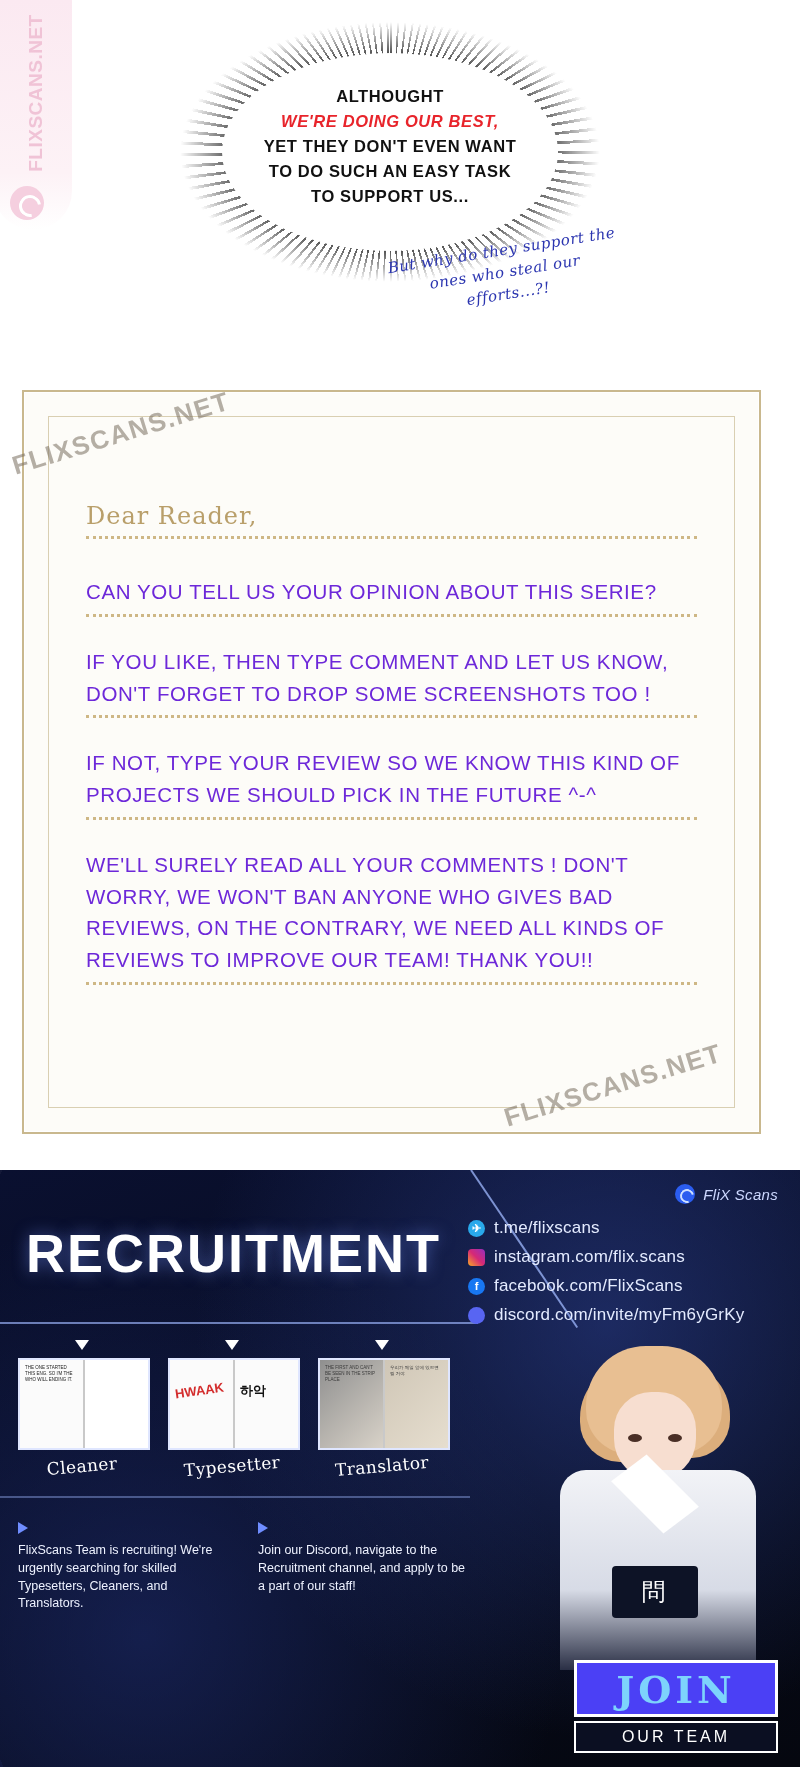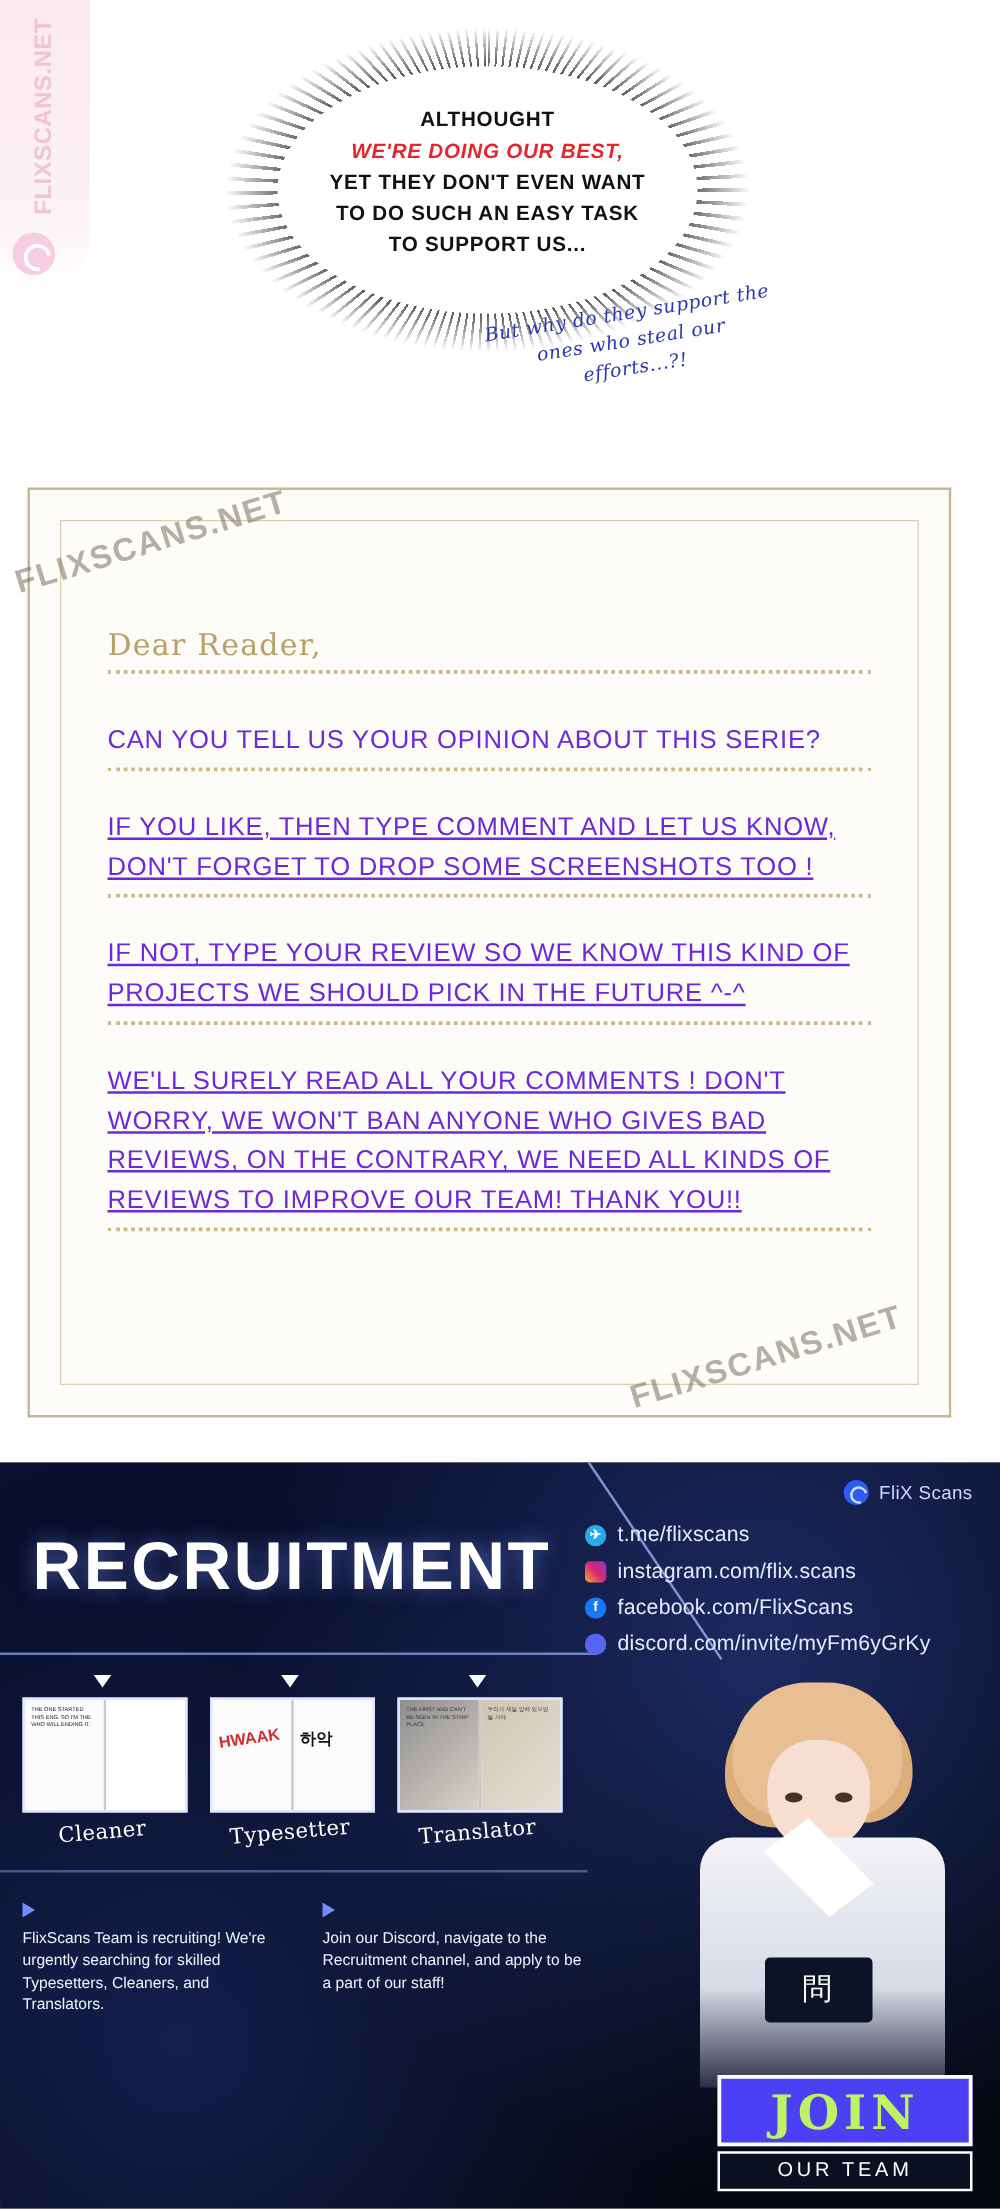--- a/index.html
+++ b/index.html
@@ -178,21 +178,21 @@
     opacity: .85;
     margin: 6px 0 0 0;
   }
   .para {
     margin-top: 34px;
     color: #6d28d9;
     font-size: 20.5px;
     line-height: 1.55;
     letter-spacing: .6px;
   }
-  .para.small-gap { margin-top: 26px; text-decoration: underline; }
+  .para.small-gap { margin-top: 26px; }
 
   .wm-diag {
     position: absolute;
     color: rgba(120,110,95,.55);
     font-weight: bold;
     font-size: 26px;
     letter-spacing: 1.5px;
     white-space: nowrap;
     transform: rotate(-17deg);
     pointer-events: none;
@@ -276,20 +276,21 @@
     display: flex;
     align-items: center;
     justify-content: flex-end;
     gap: 8px;
     margin-bottom: 14px;
   }
   .brand-row .brand-name {
     font-size: 15px;
     color: #cdd8ff;
     letter-spacing: .3px;
+    font-style: italic;
   }
   .brand-mark {
     width: 20px; height: 20px;
     border-radius: 50%;
     background: #2b5df0;
     position: relative;
   }
   .brand-mark::after {
     content: "";
     position: absolute;
@@ -493,21 +494,21 @@
 
   .join-badge {
     position: absolute;
     right: 22px;
     bottom: 14px;
     width: 204px;
   }
   .join-badge .join-main {
     background: #4b40f5;
     border: 3px solid #ffffff;
-    color: #bef264;
+    color: #7dd3fc;
     font-size: 38px;
     font-weight: bold;
     letter-spacing: 4px;
     text-align: center;
     padding: 4px 0 2px 0;
     font-family: "DejaVu Serif", serif;
   }
   .join-badge .join-sub {
     margin-top: 4px;
     background: #0b0f22;

